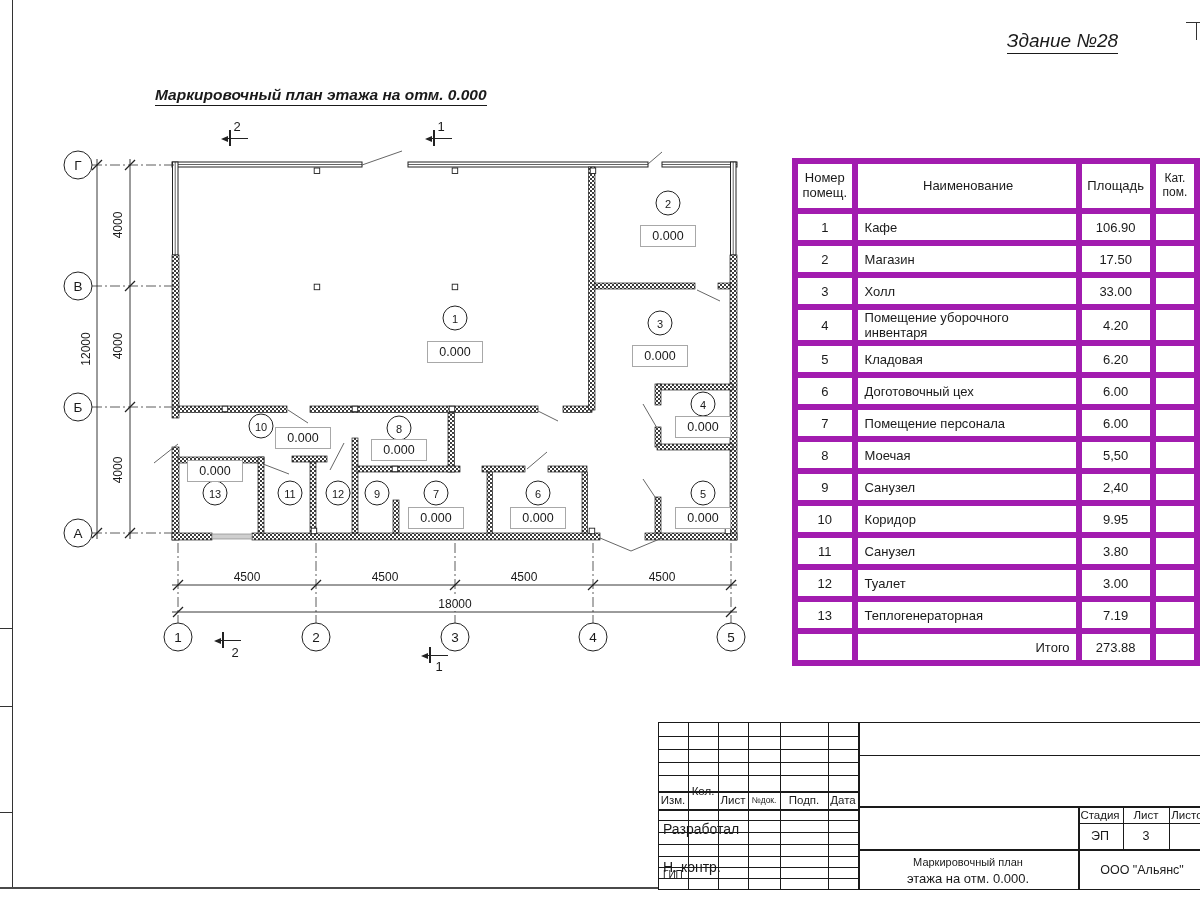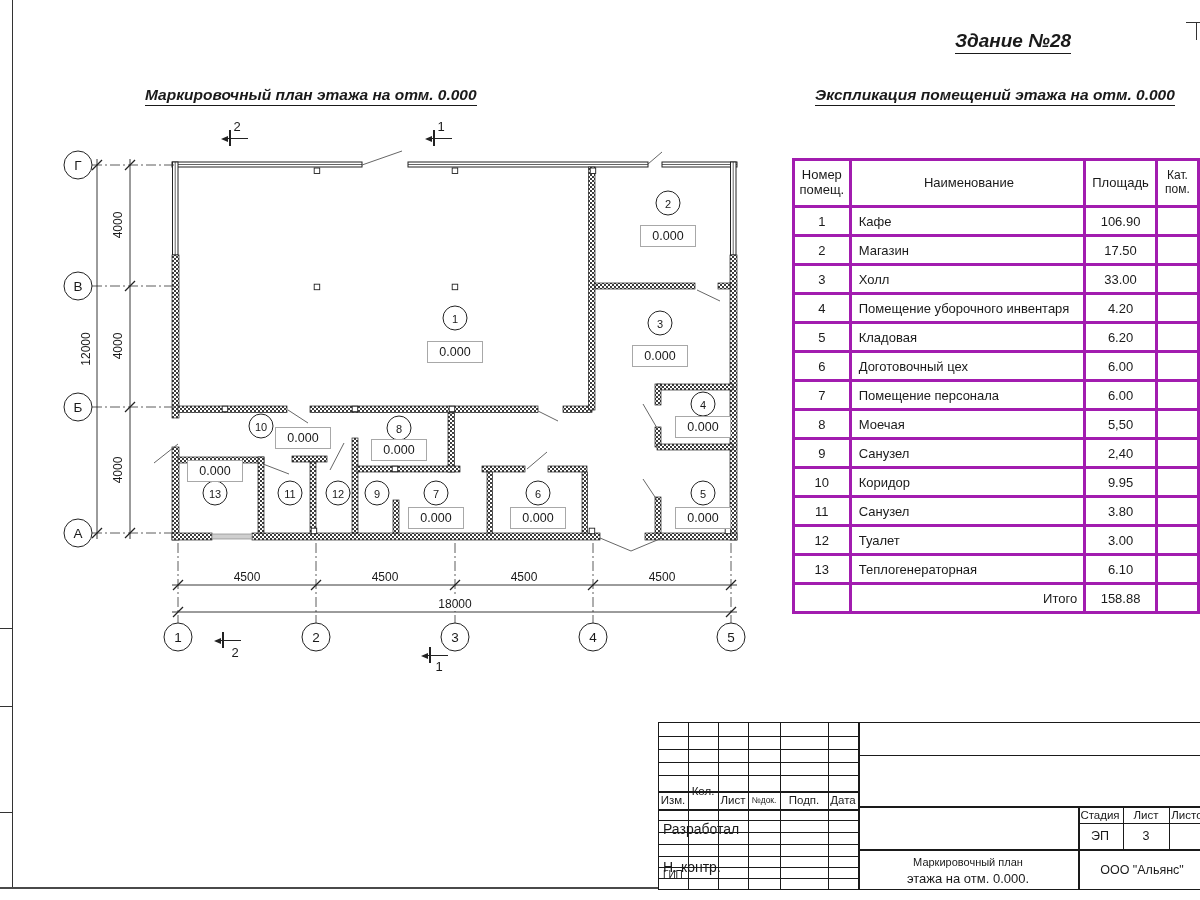--- a/index.html
+++ b/index.html
@@ -2,22 +2,22 @@
 <html><head>
 <meta charset="utf-8">
 <style>
   html,body{margin:0;padding:0;background:#e8e8e8;}
   .sheet{position:relative;width:1200px;height:900px;background:#ffffff;overflow:hidden;
          font-family:"Liberation Sans",sans-serif;color:#1a1a1a;}
   .abs{position:absolute;}
   
   .h-title{position:absolute;font-style:italic;white-space:nowrap;}
   .u{border-bottom:1.4px solid #1a1a1a;padding-bottom:2px;}
-  .building-title{top:30px;left:955px;width:215px;font-size:19px;font-weight:700;}
-  .plan-title{top:86px;left:145px;width:320px;text-align:center;font-size:15.5px;font-weight:700;}
+  .building-title{top:30px;left:955px;width:215px;text-align:center;font-size:19px;font-weight:400;}
+  .plan-title{top:86px;left:155px;width:320px;text-align:center;font-size:15.5px;font-weight:700;}
   .table-title{top:86px;left:815px;width:345px;text-align:center;font-size:15.5px;font-weight:700;}
   
   svg.plan{position:absolute;left:0;top:0;}
   .wall{fill:url(#h);stroke:#222;stroke-width:0.7;}
   .glaz{fill:#fff;stroke:#222;stroke-width:1;}
   .gl{stroke:#222;stroke-width:0.7;}
   .ld{stroke:#555;stroke-width:0.9;}
   .dim{stroke:#222;stroke-width:0.9;}
   .sl{stroke:#222;stroke-width:1.2;}
   .dd{stroke:#333;stroke-width:0.8;stroke-dasharray:10 3 2 3;}
@@ -34,21 +34,21 @@
   .dim-v{position:absolute;transform:translate(-50%,-50%) rotate(-90deg);font-size:12px;background:#fff;padding:0 2px;}
   .sec-l{position:absolute;transform:translate(-50%,-50%);font-size:13px;}
   .sec-a{position:absolute;width:27px;height:10px;}
   .sa-line{position:absolute;left:5px;right:0;top:4px;height:1px;background:#222;}
   .sa-head{position:absolute;left:0;top:1.5px;width:0;height:0;border-right:7px solid #222;
            border-top:3px solid transparent;border-bottom:3px solid transparent;}
   .sa-tick{position:absolute;left:8px;top:-4px;width:1.5px;height:16px;background:#222;}
   
   table.expl{position:absolute;left:792px;top:158px;border-collapse:collapse;font-size:13px;
              border:1.6px solid #222;table-layout:fixed;}
-  table.expl th,table.expl td{border:3px solid #a21caf;padding:0 4px;background:#fff;}
+  table.expl th,table.expl td{border:6px solid #a21caf;padding:0 4px;background:#fff;}
   table.expl th{font-weight:400;text-align:center;height:44px;line-height:1.15;}
   table.expl td{height:26px;}
   .c-num{width:46px;text-align:center;}
   .c-name{width:250px;text-align:left;padding-left:7px !important;}
   .c-area{width:62px;text-align:center;}
   .c-cat{width:33px;text-align:center;font-size:12px;}
   .tot-l{text-align:right !important;padding-right:6px !important;}
   
   .tb{position:absolute;left:658px;top:722px;width:547px;height:166px;border:1.8px solid #1a1a1a;background:#fff;}
   .tb i{display:block;position:absolute;background:#1a1a1a;}
@@ -69,21 +69,20 @@
   <div class="frame-l"></div>
   <div class="frame-b"></div>
   <div class="tick" style="top:628px"></div>
   <div class="tick" style="top:706px"></div>
   <div class="tick" style="top:812px"></div>
   <div class="corner-v"></div>
   <div class="corner-h"></div>
 
   <div class="h-title building-title"><span class="u">Здание №28</span></div>
   <div class="h-title plan-title"><span class="u">Маркировочный план этажа на отм. 0.000</span></div>
-  <div class="h-title table-title"><span class="u">Экспликация помещений этажа на отм. 0.000</span></div>
 
   <svg class="plan" width="790" height="690" viewBox="0 0 790 690">
     <defs>
       <pattern id="h" width="4" height="4" patternUnits="userSpaceOnUse">
         <rect width="4" height="4" fill="#fff"></rect>
         <rect width="2" height="2" fill="#3d3d3d"></rect>
         <rect x="2" y="2" width="2" height="2" fill="#3d3d3d"></rect>
       </pattern>
     </defs>
 
@@ -346,29 +345,29 @@
     </tr>
         <tr>
       <td class="c-num">12</td>
           <td class="c-name">Туалет</td>
           <td class="c-area">3.00</td>
           <td class="c-cat"></td>
     </tr>
         <tr>
       <td class="c-num">13</td>
           <td class="c-name">Теплогенераторная</td>
-          <td class="c-area">6.10</td>
+          <td class="c-area">7.19</td>
           <td class="c-cat"></td>
     </tr>
       </tbody>
     <tfoot>
       <tr>
         <td class="c-num"></td>
         <td class="c-name tot-l">Итого</td>
-        <td class="c-area">158.88</td>
+        <td class="c-area">273.88</td>
         <td class="c-cat"></td>
       </tr>
     </tfoot>
   </table>
 
   <div class="tb">
 
     <i style="left:29px;top:0;width:1px;height:166px"></i>
     <i style="left:59px;top:0;width:1px;height:166px"></i>
     <i style="left:89px;top:0;width:1px;height:166px"></i>

